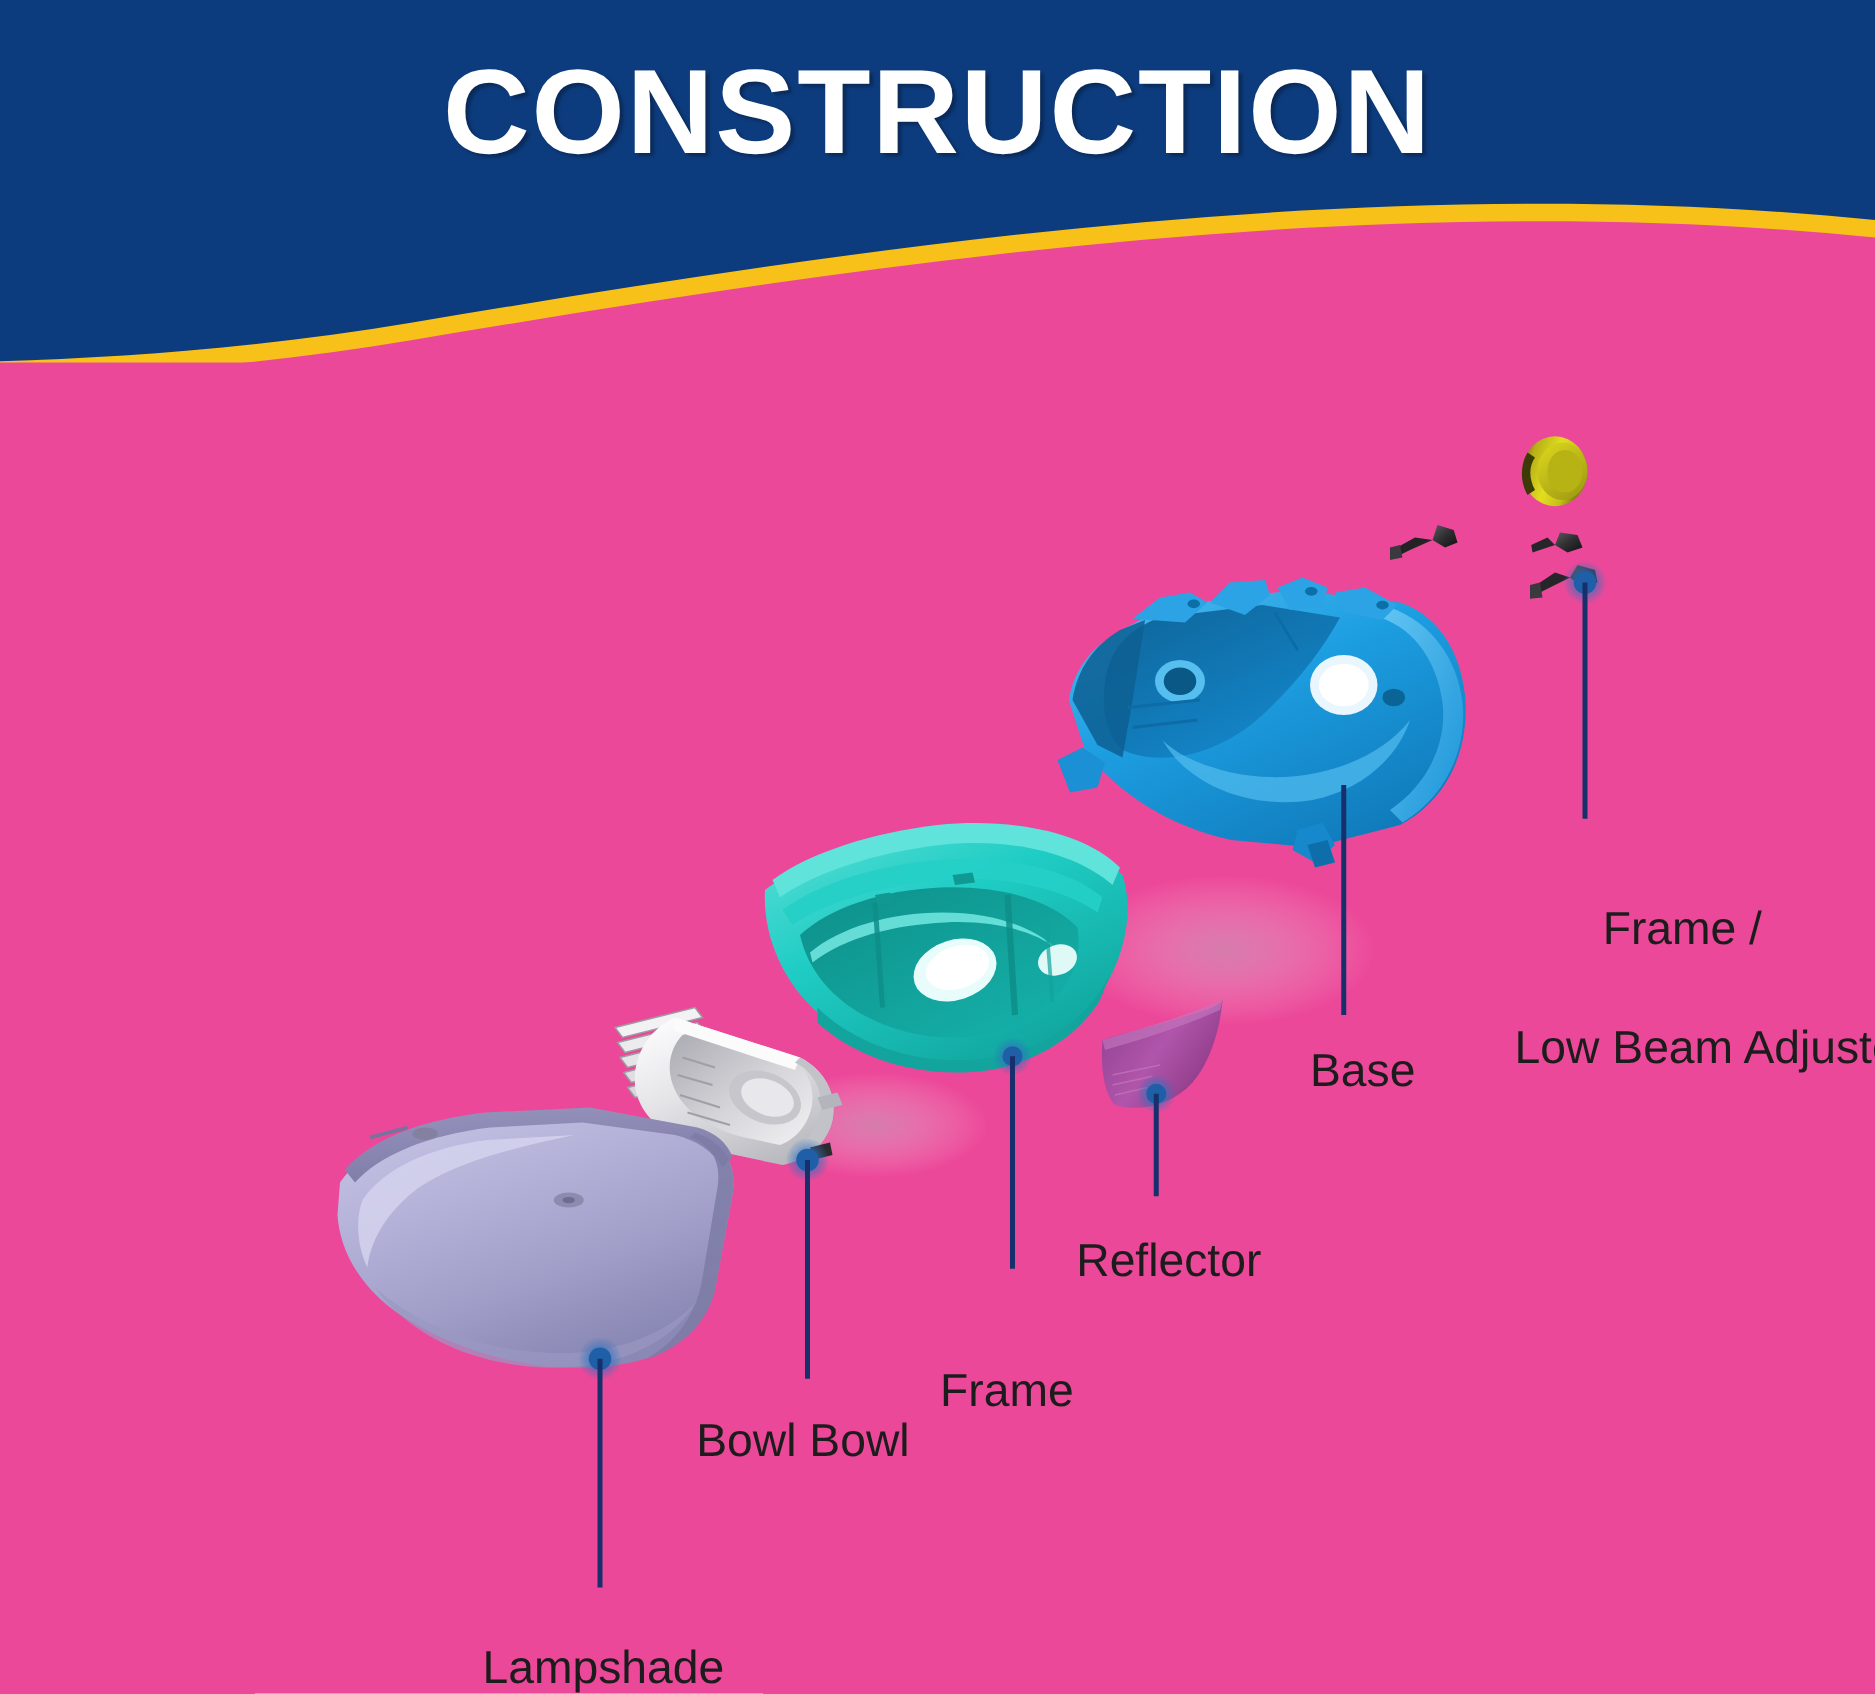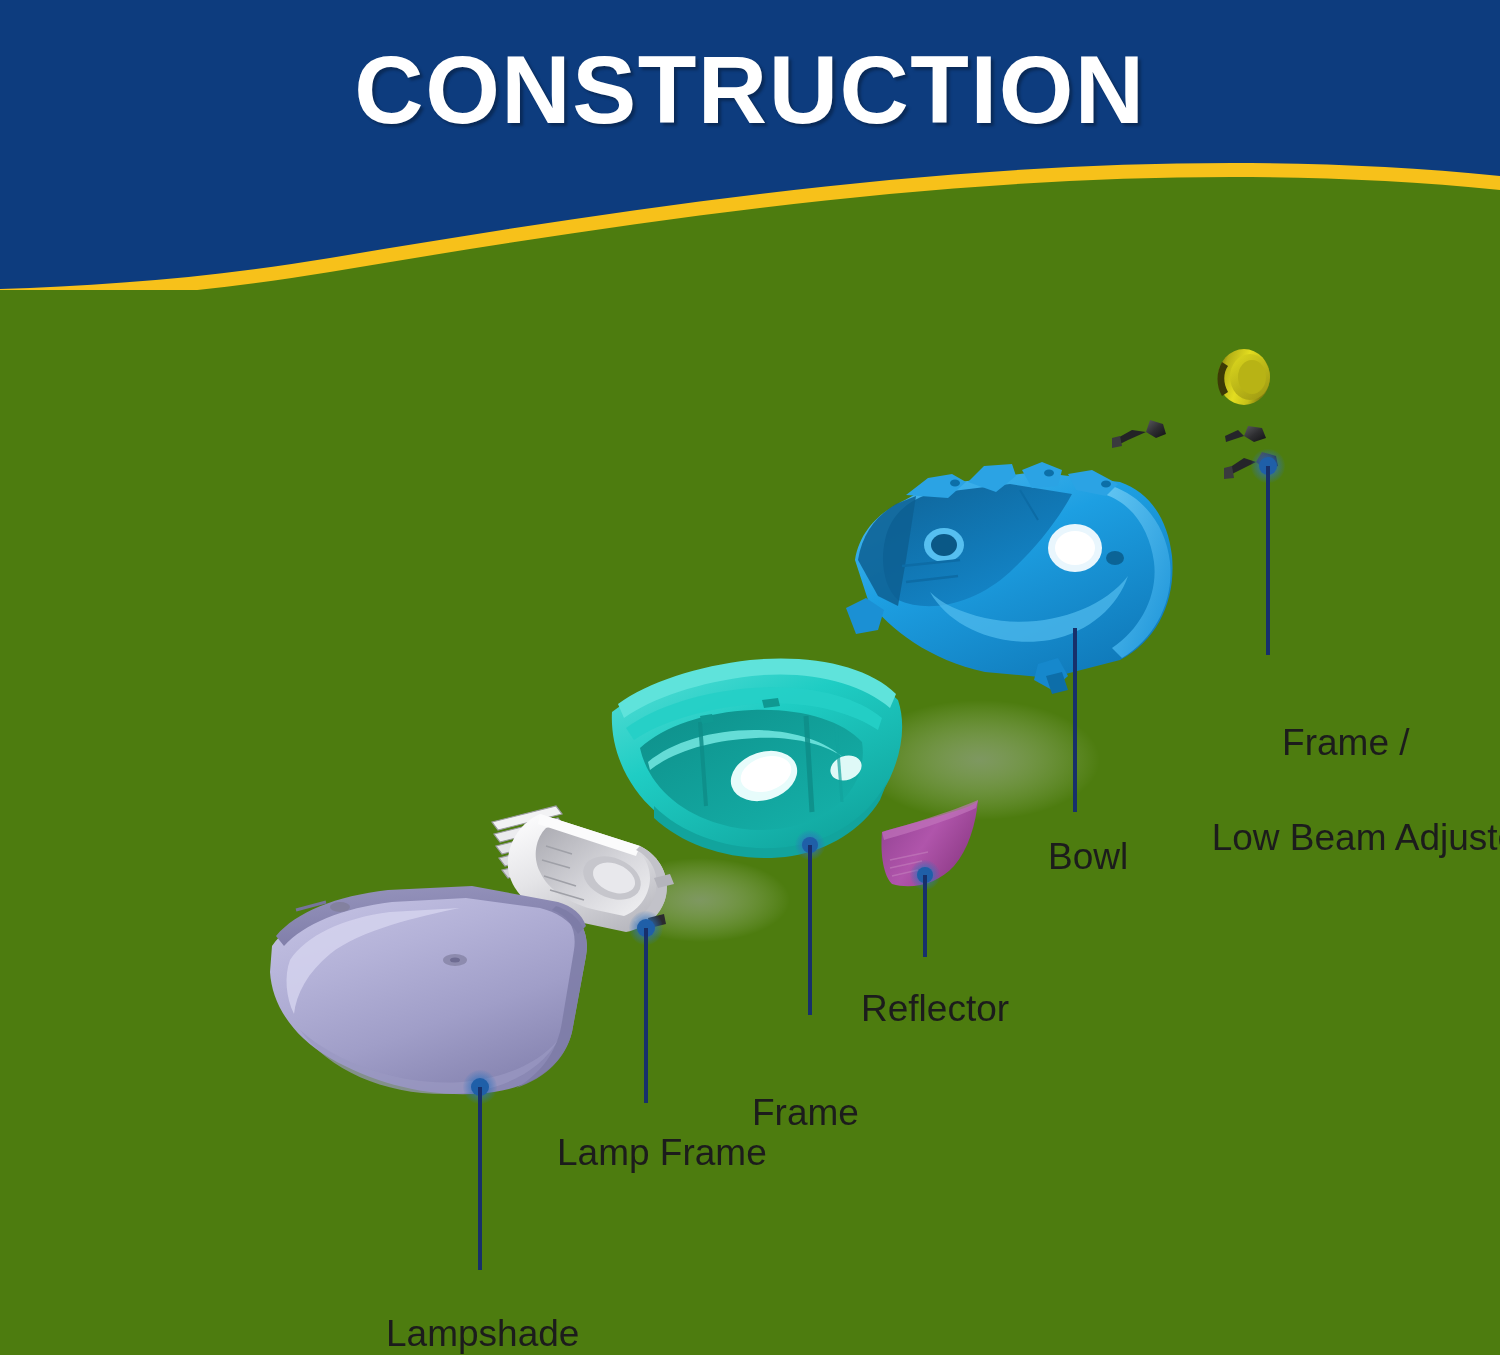--- a/index.html
+++ b/index.html
@@ -8,21 +8,21 @@
     padding: 0;
     background: #ffffff;
   }
   body {
     font-family: "Liberation Sans", sans-serif;
   }
   #page {
     position: relative;
     width: 1500px;
     height: 1355px;
-    background: #4d7c0f;
+    background: #ec4899;
     overflow: hidden;
   }
 
   
   #header-banner {
     position: absolute;
     left: 0; top: 0;
     width: 1500px;
     height: 290px;
     overflow: hidden;
@@ -422,27 +422,27 @@
         <line x1="1075" y1="628" x2="1075" y2="812" stroke="#17306b" stroke-width="4"></line>
 
         <circle cx="1268" cy="466" r="17" fill="url(#dotGlow)"></circle>
         <circle cx="1268" cy="466" r="9" fill="#1f5fa8"></circle>
         <line x1="1268" y1="466" x2="1268" y2="655" stroke="#17306b" stroke-width="4"></line>
       </g>
     </svg>
 
     <div class="callout-label" style="left:386px; top:1310px;">Lampshade</div>
 
-    <div class="callout-label" style="left:557px; top:1129px;">Lamp Frame</div>
+    <div class="callout-label" style="left:557px; top:1129px;">Bowl Bowl</div>
 
     <div class="callout-label" style="left:752px; top:1089px;">Frame</div>
 
     <div class="callout-label" style="left:861px; top:985px;text-align:right;">Reflector</div>
 
-    <div class="callout-label" style="left:1048px; top:833px;">Bowl</div>
+    <div class="callout-label" style="left:1048px; top:833px;">Base</div>
 
     <div class="callout-label centered" style="left:1150px; top:672px; width:330px;">
       <span>Frame /</span><br>
       <span>Low Beam Adjuster</span>
     </div>
   </div>
 
 </div>
 
 </body></html>

